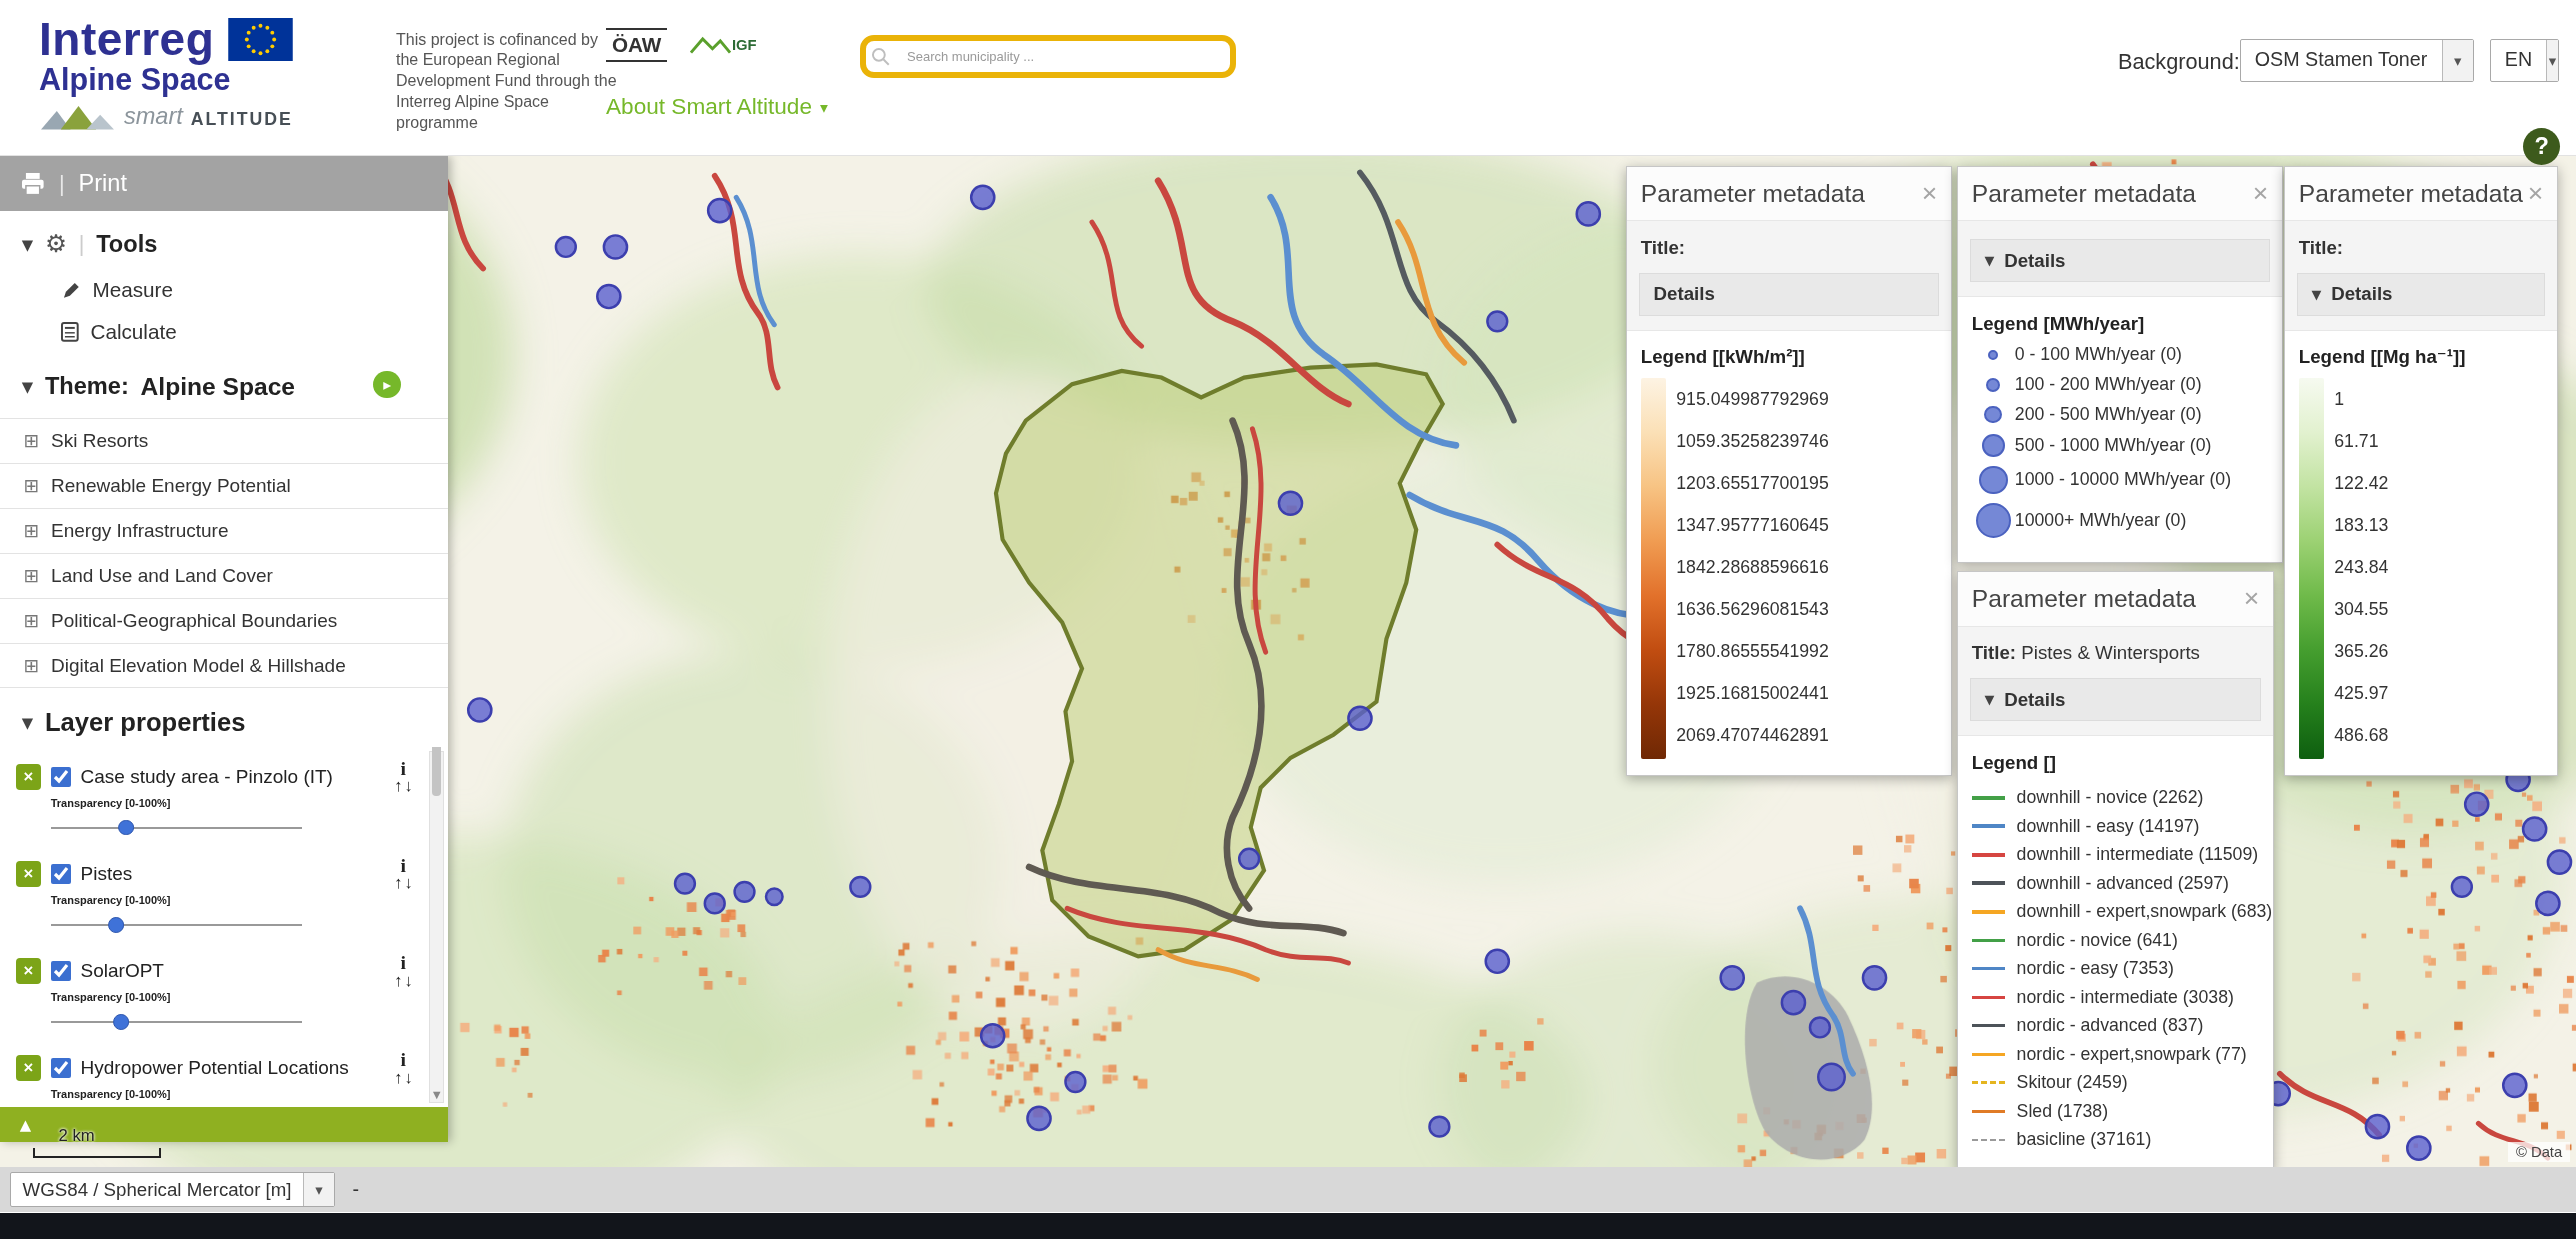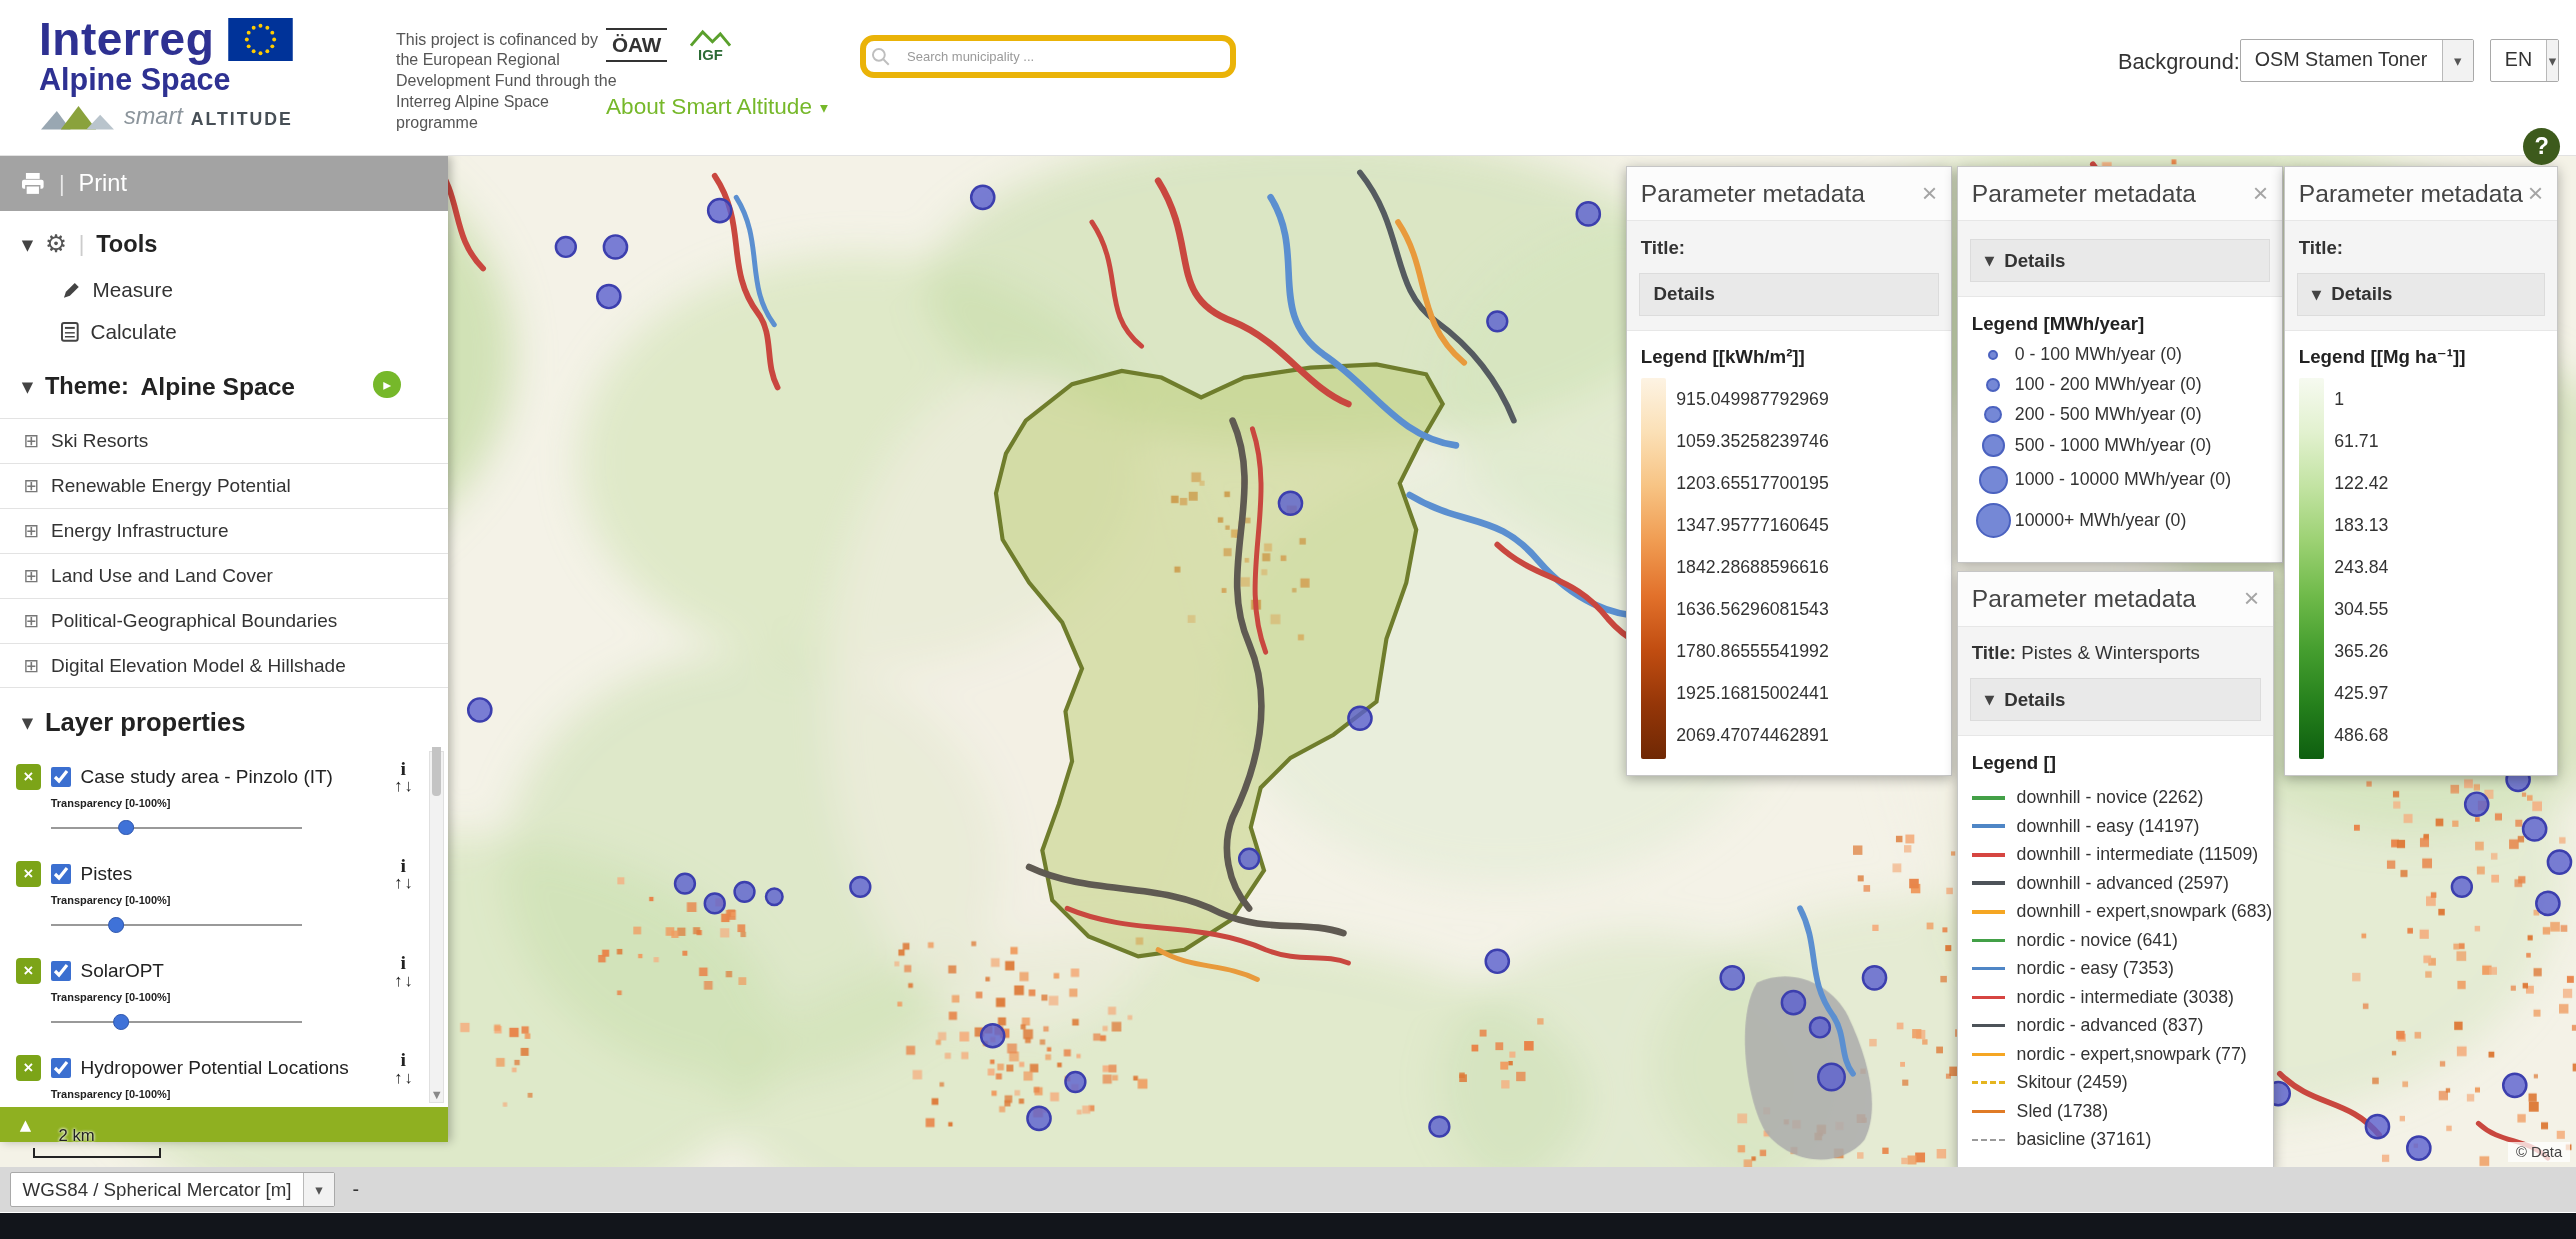--- a/index.html
+++ b/index.html
@@ -14,21 +14,21 @@
   .brand-row{display:flex;align-items:flex-start;gap:13.8px}
   .brand-name{font-size:46px;font-weight:bold;color:#2e3192;letter-spacing:0.5px}
   .eu-flag{margin-top:5.9px}
   .brand-sub{font-size:30.5px;color:#2e3192;font-weight:600;margin-top:-3.9px}
   .smart-row{display:flex;align-items:flex-end;gap:7.9px;margin-top:5.9px}
   .smart-prefix{font-size:23.6px;font-style:italic;color:#8c959c}
   .smart-suffix{font-size:17.7px;font-weight:bold;color:#474f56;letter-spacing:2px}
   .cofinance{position:absolute;left:396px;top:29.5px;width:228px;font-size:16px;line-height:1.3;color:#555}
   .partner-logos{position:absolute;left:606px;top:27.6px;display:flex;align-items:center;gap:21.7px}
   .oaw{font-size:20.7px;font-weight:bold;color:#333;border-top:2px solid #333;border-bottom:2px solid #333;padding:3px 5.9px}
-  .igf-wrap{display:flex;flex-direction:column;align-items:center;font-size:14.8px;font-weight:bold;color:#2c6b35}
+  .igf-wrap{display:flex;flex-direction:row;align-items:center;font-size:14.8px;font-weight:bold;color:#2c6b35}
   .about-link{position:absolute;left:606px;top:94px;font-size:22.6px;color:#76b82a;cursor:pointer;display:flex;align-items:center;gap:7.9px}
   .about-caret{font-size:15.7px;color:#76b82a}
   .search-wrap{position:absolute;left:860px;top:35px;width:376px;height:43px}
   .search-input{width:100%;height:100%;border:6px solid #eab308;border-radius:14px;padding:0 11.8px 0 41px;font-size:13px;color:#333;outline:none}
   .search-input::placeholder{color:#9a9a9a}
   .search-glyph{position:absolute;left:9.8px;top:10.8px;opacity:.55}
   .bg-label{position:absolute;left:2118px;top:49px;font-size:21.7px;color:#333}
   .fselect{display:inline-flex;align-items:stretch;background:#fff;border:1px solid #a9a9a9;border-radius:2px;cursor:pointer}
   .fsel-val{padding:7.9px 13.8px;font-size:19.7px;color:#333;white-space:nowrap;flex:1}
   .fsel-caret{width:31.5px;display:flex;align-items:center;justify-content:center;border-left:1px solid #b9b9b9;background:#f2f2f2;color:#555;font-size:14.8px}

